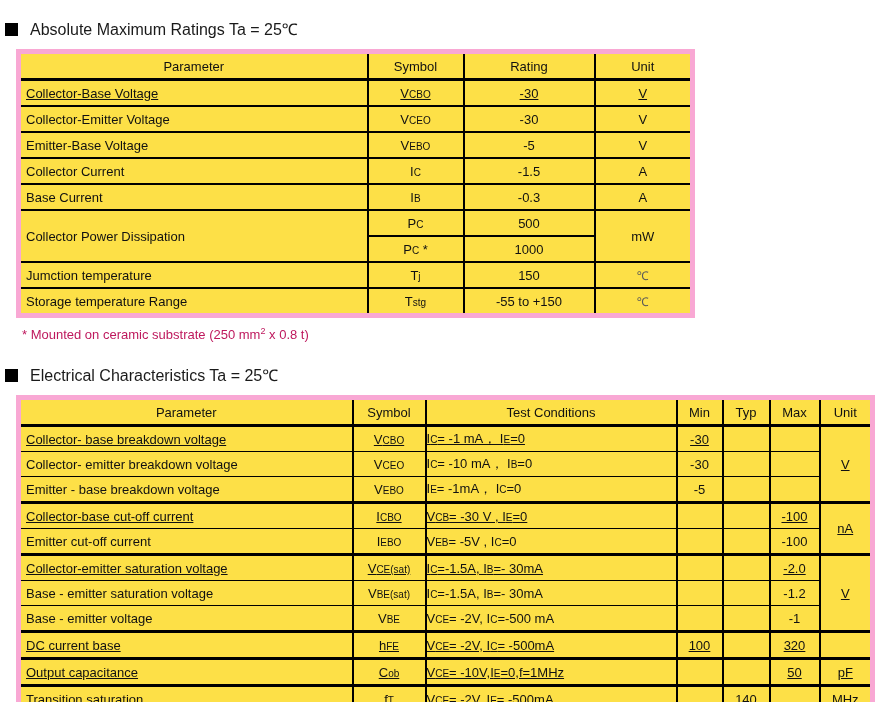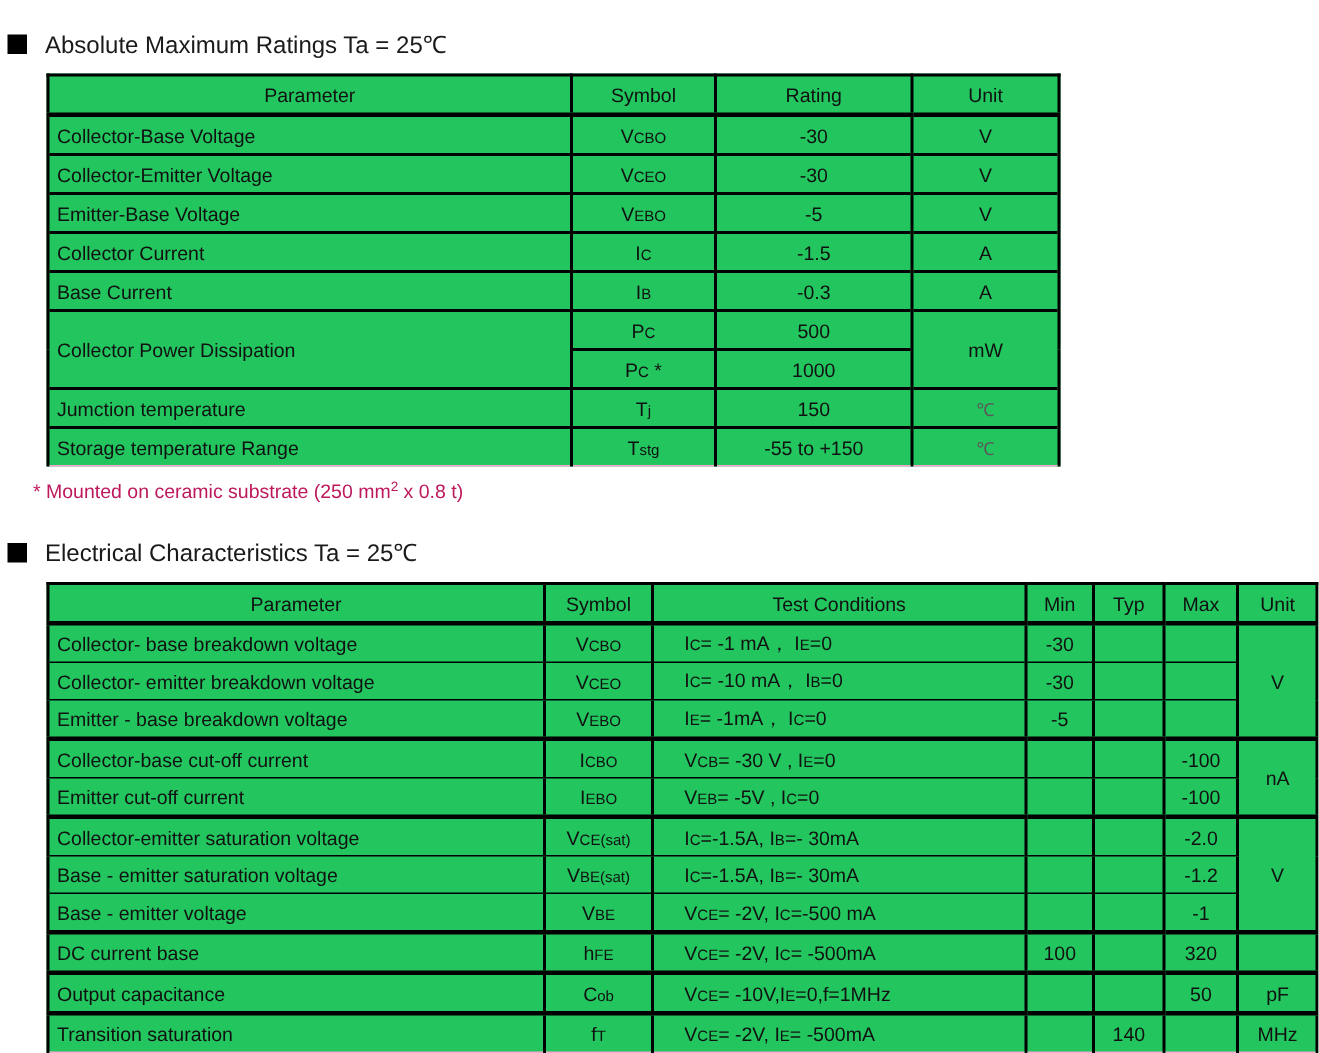--- a/index.html
+++ b/index.html
@@ -11,32 +11,32 @@
   .section-title{
     display:flex;align-items:center;gap:12px;
     font-size:16px;color:#1a1a1a;
     margin:18px 0 9px 5px;
   }
   .bullet{
     display:inline-block;width:13px;height:13px;background:#000;flex:0 0 auto;
   }
   table{
     border-collapse:collapse;table-layout:fixed;
-    border:1px solid #f9a8d4;margin-left:31px;background:#22c55e;
+    border:5px solid #f9a8d4;margin-left:16px;background:#fde047;
   }
   th,td{
     border:2px solid #000;border-bottom-width:0;
     font-size:13px;font-weight:normal;color:#111;
     padding:0 4px;height:24px;vertical-align:middle;text-align:center;
     overflow:hidden;white-space:nowrap;
   }
-  tr.gt>th, tr.gt>td{border-top-width:3px;}
+  tr.gt>th, tr.gt>td{border-top-width:3px;text-decoration:underline;}
   tr.tn>td{border-top-width:1px;}
   td.pl{text-align:left;padding-left:5px;}
-  td.cond{text-align:left;padding-left:20px;}
+  td.cond{text-align:left;padding-left:0;}
   .sb{font-size:10px;}
   sup{font-size:9px;}
   td.cel{color:#595959;font-size:12px;}
   .footnote{margin:8px 0 0 22px;font-size:13px;color:#be185d;}
   .sec2{margin-top:22px;}
 </style>
 </head>
 <body>
 
 <div class="section-title">

